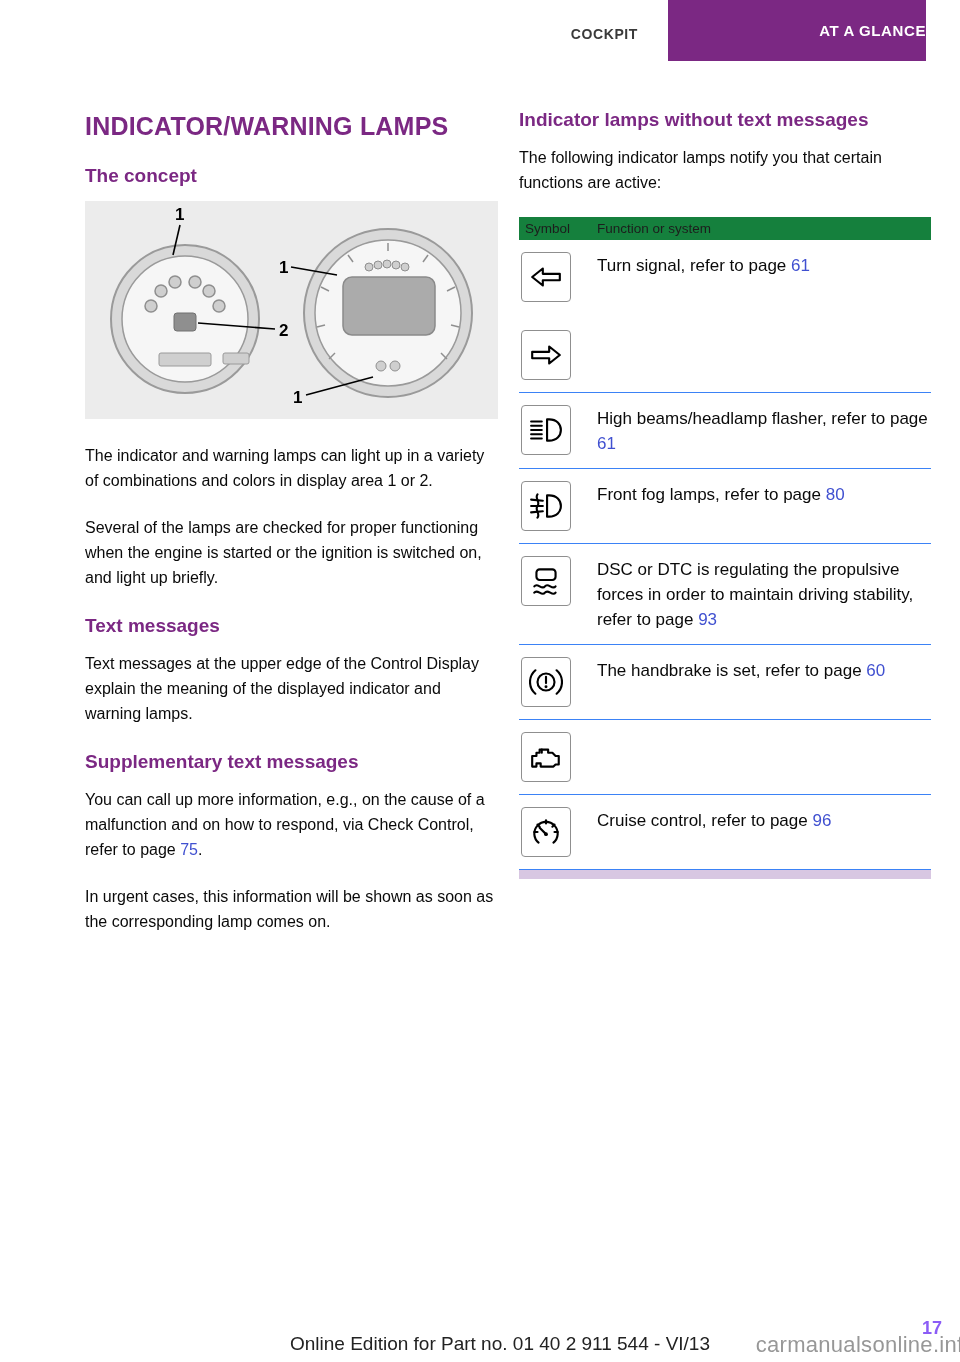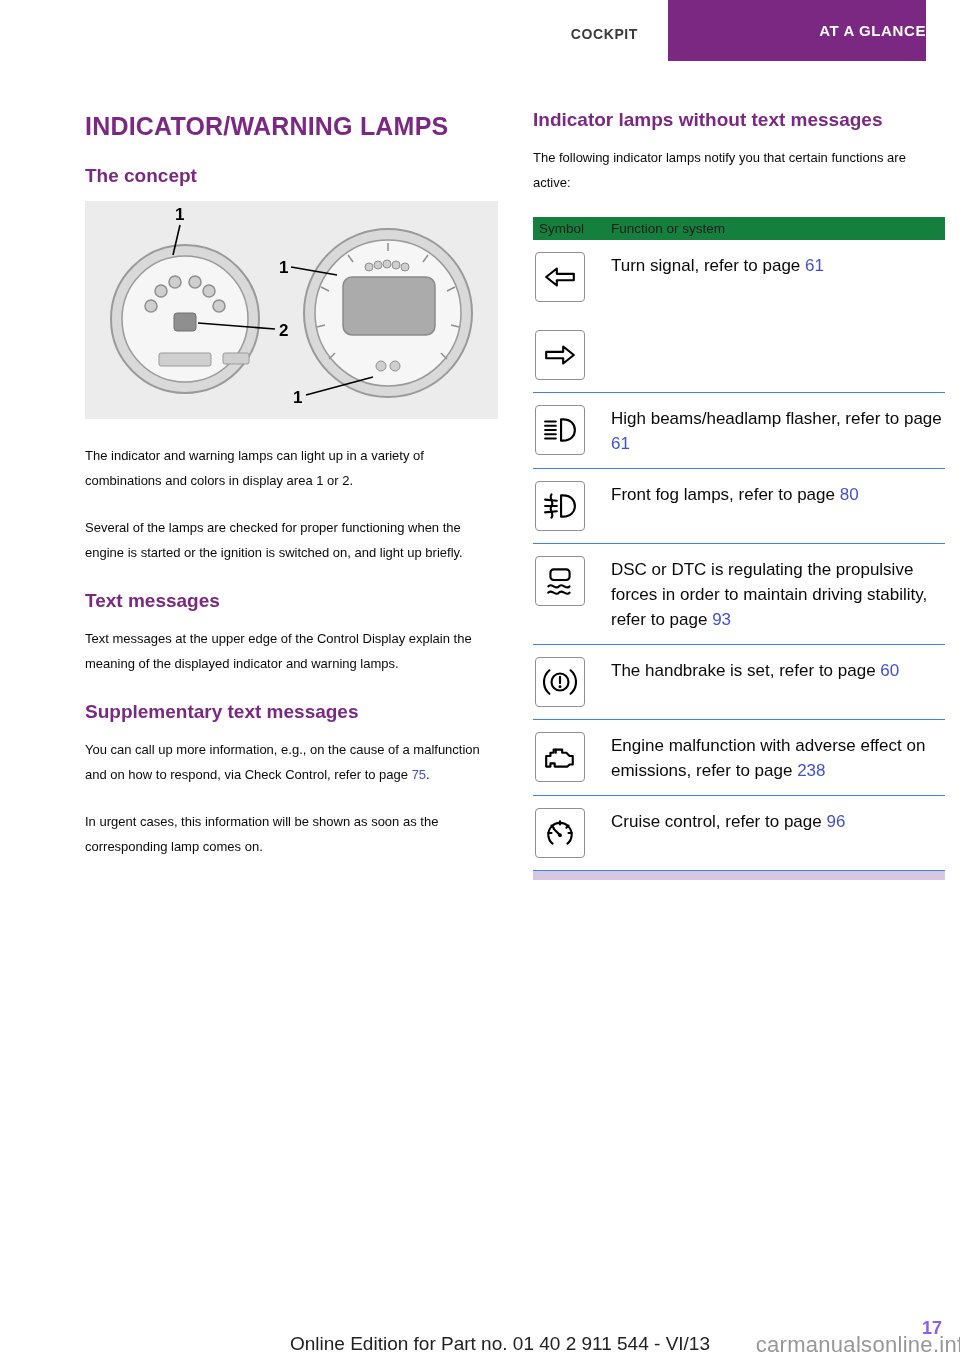--- a/index.html
+++ b/index.html
@@ -9,26 +9,26 @@
 
   
   .chapter-box { position:absolute; left:648px; top:0; width:258px; height:61px;
     background:#7b2883; color:#fff; display:flex; align-items:center; justify-content:flex-end;
     font-weight:bold; font-size:15px; letter-spacing:0.6px; }
   .section-label { position:absolute; right:342px; top:26px; font-size:14px; font-weight:bold;
     color:#3a3a3a; letter-spacing:0.6px; }
 
   
   .col-left  { position:absolute; left:65px;  top:112px; width:413px; }
-  .col-right { position:absolute; left:513px; top:108px; width:412px; }
+  .col-right { position:absolute; left:499px; top:108px; width:412px; }
 
   h1 { font-size:25px; line-height:28px; color:#7b2883; font-weight:bold; margin-bottom:24px; letter-spacing:0.2px; }
   h2 { font-size:19px; line-height:23px; color:#7b2883; font-weight:bold; margin:24px 0 14px; }
   h2.first { margin-top:0; }
-  p  { font-size:13px; line-height:25px; margin-bottom:22px; text-align:left; color:#0a0a0a; }
+  p  { font-size:16px; line-height:25px; margin-bottom:22px; text-align:left; color:#0a0a0a; }
   .page-link { color:#4050d0; text-decoration:none; cursor:pointer; }
 
   
   .cluster-figure { width:413px; height:218px; margin:2px 0 24px; background:#ececec; }
 
   
   .itable { margin-top:16px; width:100%; }
   .thead { display:flex; background:#15803d; font-size:13.5px; color:#1d1d1d; padding:4px 6px; }
   .th-symbol { width:72px; }
   .th-function { flex:1; }
@@ -226,21 +226,20 @@
 
       <div class="trow">
         <div class="sym-cell">
           <div class="icon-box">
             <svg width="34" height="26" viewBox="0 0 32 24">
               <path class="ln" d="M10 8 V5 H18 V8 H22 L25 11 H28 V19 H25 L23 21 H11 V18 H7 V21 H3 V11 H7 V8 Z"></path>
               <line class="ln" x1="12" y1="5" x2="12" y2="8"></line>
             </svg>
           </div>
         </div>
-        <div class="fn-cell"><span>Engine malfunction with adverse effect on emissions, refer to page </span><a class="page-link">238</a></div>
       </div>
 
       <div class="trow">
         <div class="sym-cell">
           <div class="icon-box">
             <svg width="34" height="30" viewBox="0 0 32 28">
               <path class="ln" d="M9 24 A 11 11 0 1 1 23 24"></path>
               <g class="ln">
                   <line x1="16" y1="3" x2="16" y2="6"></line>
                   <line x1="8" y1="7" x2="10" y2="9"></line>

